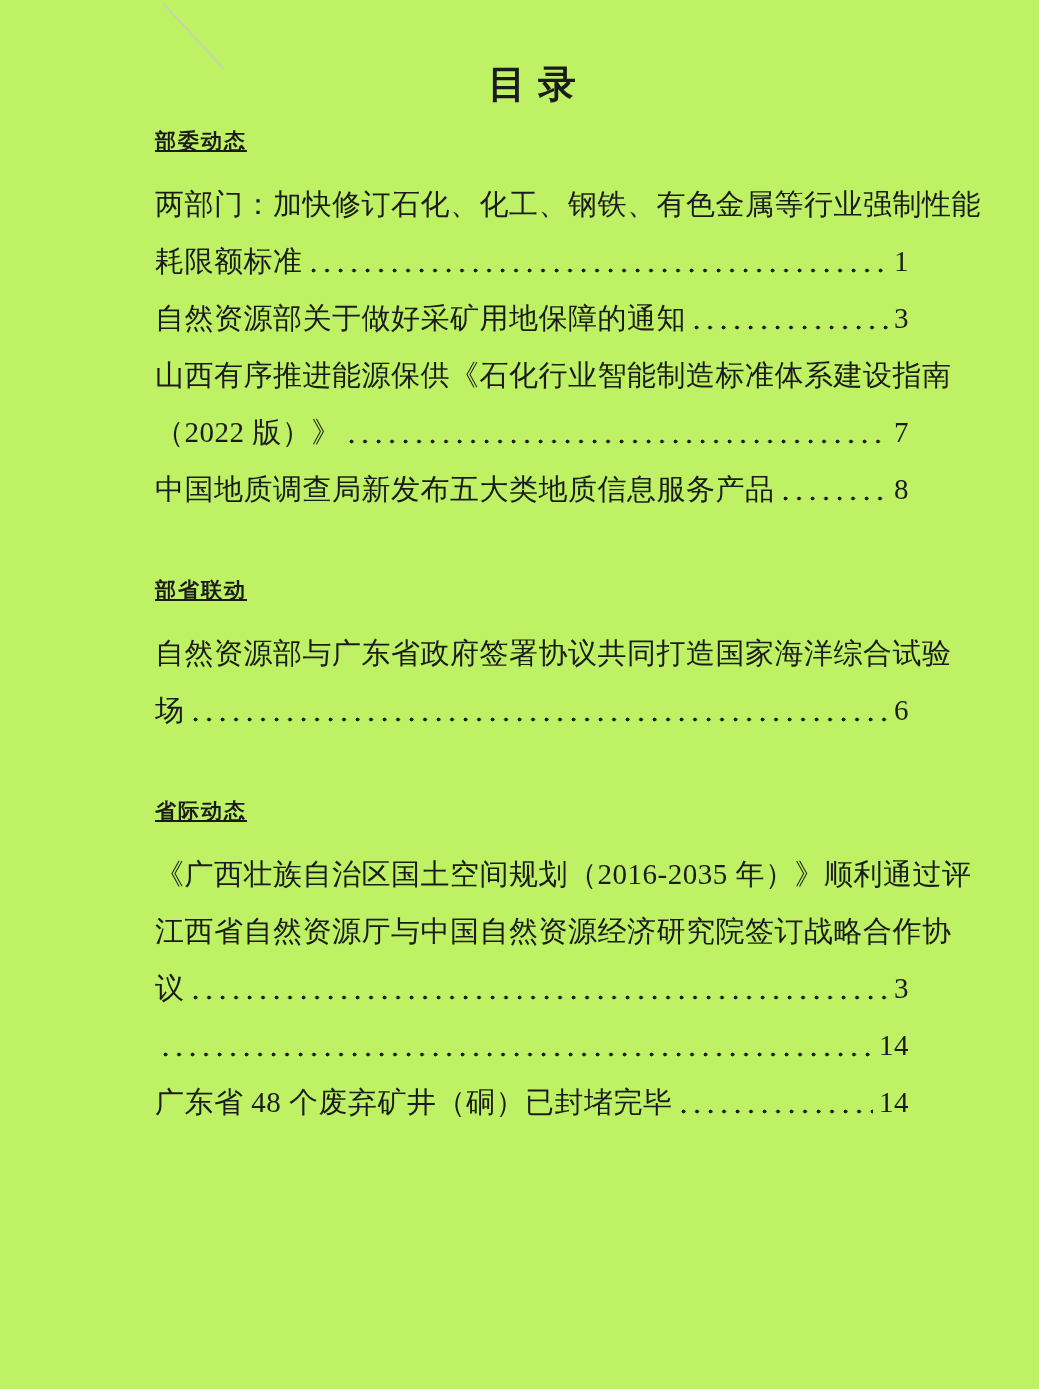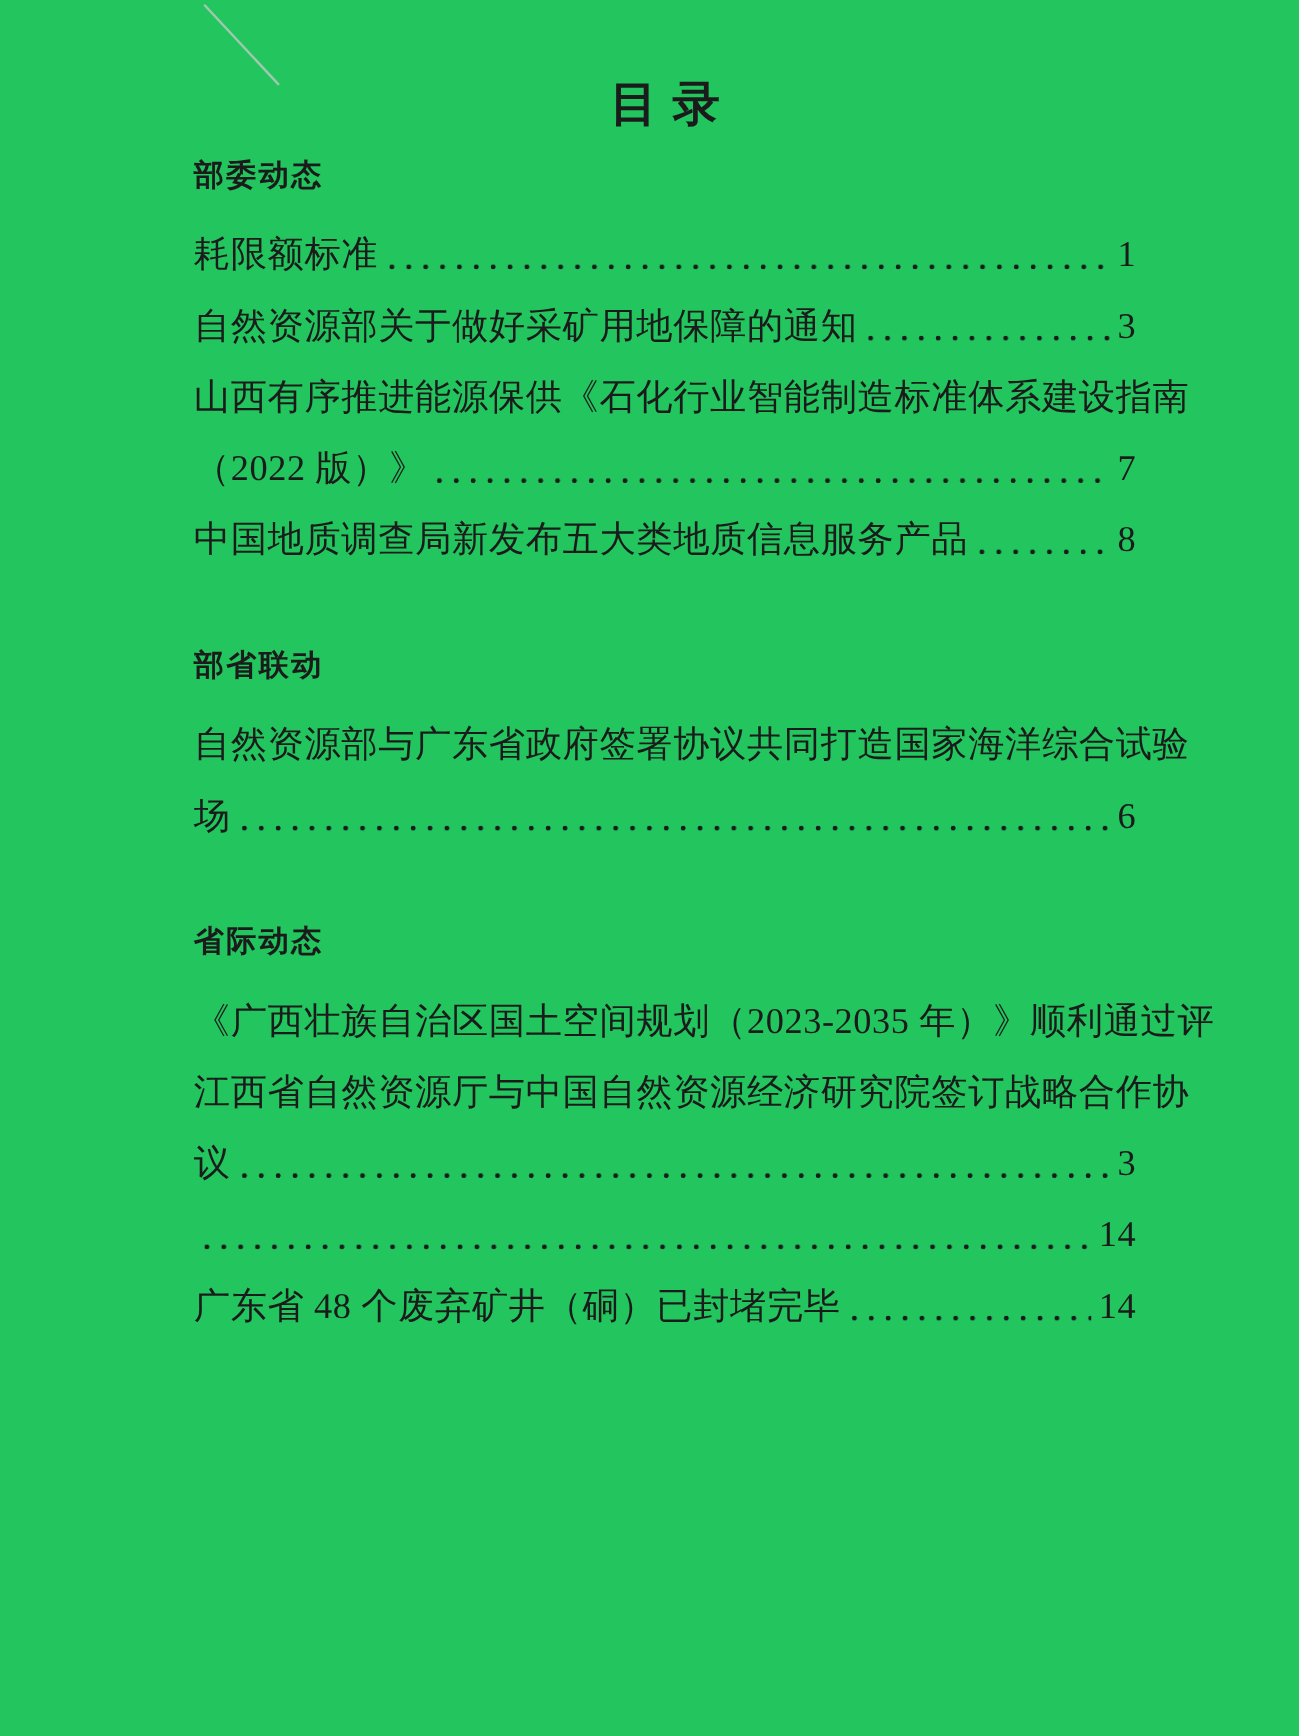--- a/index.html
+++ b/index.html
@@ -5,21 +5,21 @@
   * { margin: 0; padding: 0; box-sizing: border-box; }
   html, body { background: #ffffff; }
   body {
     width: 1039px;
     height: 1389px;
     position: relative;
     overflow: hidden;
     font-family: "Liberation Serif", "DejaVu Serif", serif;
     color: #1b1b1b;
   }
-  .page { position: absolute; inset: 0; background: #22c55e; }
+  .page { position: absolute; inset: 0; background: #bef264; }
 
   
   .scan-artifact {
     position: absolute;
     left: 164px; top: 3px;
     width: 88px; height: 2px;
     background: #c9c9c9;
     opacity: .75;
     transform: rotate(47deg);
     transform-origin: 0 0;
@@ -40,25 +40,26 @@
     height: 57px;
     text-align: center;
     letter-spacing: 12px;
     text-indent: 12px;
   }
 
   .section { margin-top: 0; }
   .section + .section { margin-top: 44px; }
 
   .section-header {
-    font-size: 24px;
+    font-size: 21px;
     font-weight: 700;
     line-height: 57px;
     margin-bottom: 6px;
     letter-spacing: 2px;
+    text-decoration: underline;
   }
 
   .toc-entry { cursor: pointer; }
 
   .line {
     font-size: 29px;
     font-weight: 500;
     line-height: 57px;
     white-space: nowrap;
     letter-spacing: 0.5px;
@@ -99,20 +100,23 @@
   <div class="scan-artifact"></div>
 
   <div class="content">
 
     <h1 class="toc-title">目录</h1>
 
     <section class="section">
       <h2 class="section-header">部委动态</h2>
 
       <div class="toc-entry">
+        <div class="line">
+          <span class="txt">两部门：加快修订石化、化工、钢铁、有色金属等行业强制性能</span>
+        </div>
         <div class="line line-page">
           <span class="txt">耗限额标准</span>
           <span class="dots"></span>
           <span class="pg">1</span>
         </div>
       </div>
 
       <div class="toc-entry">
         <div class="line line-page">
           <span class="txt">自然资源部关于做好采矿用地保障的通知</span>
@@ -155,21 +159,21 @@
           <span class="pg">6</span>
         </div>
       </div>
     </section>
 
     <section class="section">
       <h2 class="section-header">省际动态</h2>
 
       <div class="toc-entry">
         <div class="line">
-          <span class="txt">《广西壮族自治区国土空间规划（2023-2035 年）》顺利通过评</span>
+          <span class="txt">《广西壮族自治区国土空间规划（2016-2035 年）》顺利通过评</span>
         </div>
       </div>
 
       <div class="toc-entry">
         <div class="line">
           <span class="txt">江西省自然资源厅与中国自然资源经济研究院签订战略合作协</span>
         </div>
         <div class="line line-page">
           <span class="txt">议</span>
           <span class="dots"></span>

